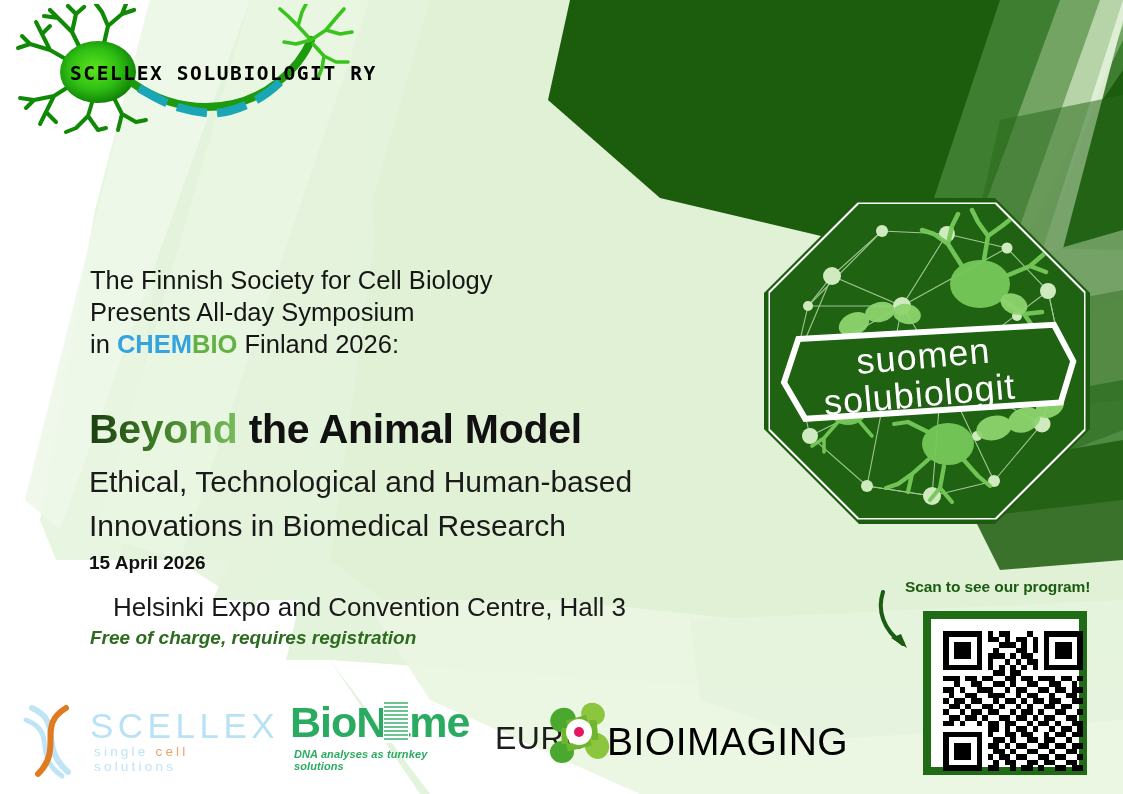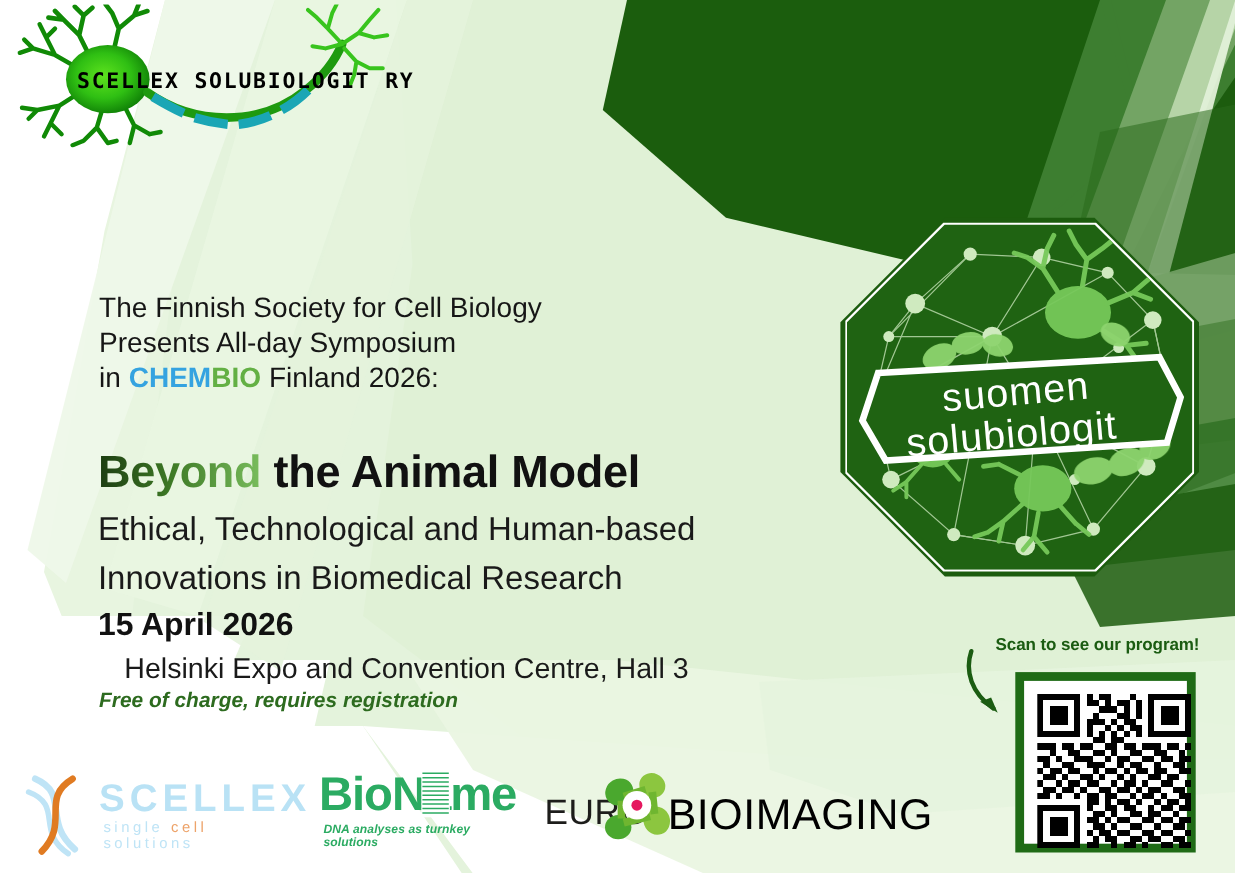--- a/index.html
+++ b/index.html
@@ -25,21 +25,21 @@
     position:absolute;left:89px;top:406px;
     font-size:41px;font-weight:700;color:#111;letter-spacing:-0.3px;white-space:nowrap;
   }
   .headline .grad{
     background:linear-gradient(90deg,#1c3d11 0%,#3e7a26 45%,#79bd5d 100%);
     -webkit-background-clip:text;background-clip:text;color:transparent;margin-top:36px;
     -webkit-text-fill-color:transparent;
   }
   .sub1{position:absolute;left:89px;top:465px;font-size:30px;color:#1a1a1a;white-space:nowrap;}
   .sub2{position:absolute;left:89px;top:509px;font-size:30px;color:#1a1a1a;white-space:nowrap;}
-  .date{position:absolute;left:89px;top:552px;font-size:29px;font-weight:700;color:#111;white-space:nowrap;}
+  .date{position:absolute;left:89px;top:552px;font-size:19px;font-weight:700;color:#111;white-space:nowrap;}
   .venue{position:absolute;left:89px;top:592px;font-size:26px;color:#1a1a1a;white-space:nowrap;margin-left:24px;}
   .free{position:absolute;left:90px;top:627px;font-size:19px;font-style:italic;font-weight:600;color:#2d6b1f;white-space:nowrap;}
 
   
   .badge{position:absolute;left:762px;top:196px;width:330px;height:330px;}
 
   
   .scan-label{
     position:absolute;left:905px;top:578px;font-size:15.5px;font-weight:700;
     color:#1b5c12;white-space:nowrap;letter-spacing:-0.1px;
@@ -50,21 +50,21 @@
     background:#1f6b16;padding:0;box-sizing:border-box;
   }
   .qr-inner{position:absolute;left:8px;top:8px;width:148px;height:148px;background:#fff;}
   .qr-canvas{position:absolute;left:12px;top:12px;width:140px;height:140px;}
 
   
   .sponsors{position:absolute;left:0;top:690px;width:800px;height:100px;}
   .scellex{position:absolute;left:18px;top:8px;width:250px;height:70px;}
   .scellex-name{
     position:absolute;left:72px;top:8px;font-size:35px;letter-spacing:4.5px;
-    color:#b9e2f5;font-weight:700;
+    color:#b9e2f5;font-weight:400;
   }
   .scellex-tag{position:absolute;left:76px;top:46px;font-size:13.5px;letter-spacing:3.2px;color:#bfe4f6;}
   .scellex-tag .cell{color:#eda36a;}
 
   .bioname{position:absolute;left:290px;top:6px;width:190px;height:72px;}
   .bioname-name{position:absolute;left:0;top:2px;font-size:43px;font-weight:700;color:#2bab62;letter-spacing:-1px;}
   .bioname-tag{position:absolute;left:4px;top:52px;font-size:11px;font-style:italic;font-weight:700;color:#2bab62;letter-spacing:0.1px;}
 
   .eurobio{position:absolute;left:495px;top:8px;width:290px;height:70px;}
   .eb-euro{position:absolute;left:0px;top:22px;font-size:32px;font-weight:500;color:#1d1d1b;letter-spacing:0.5px;}

